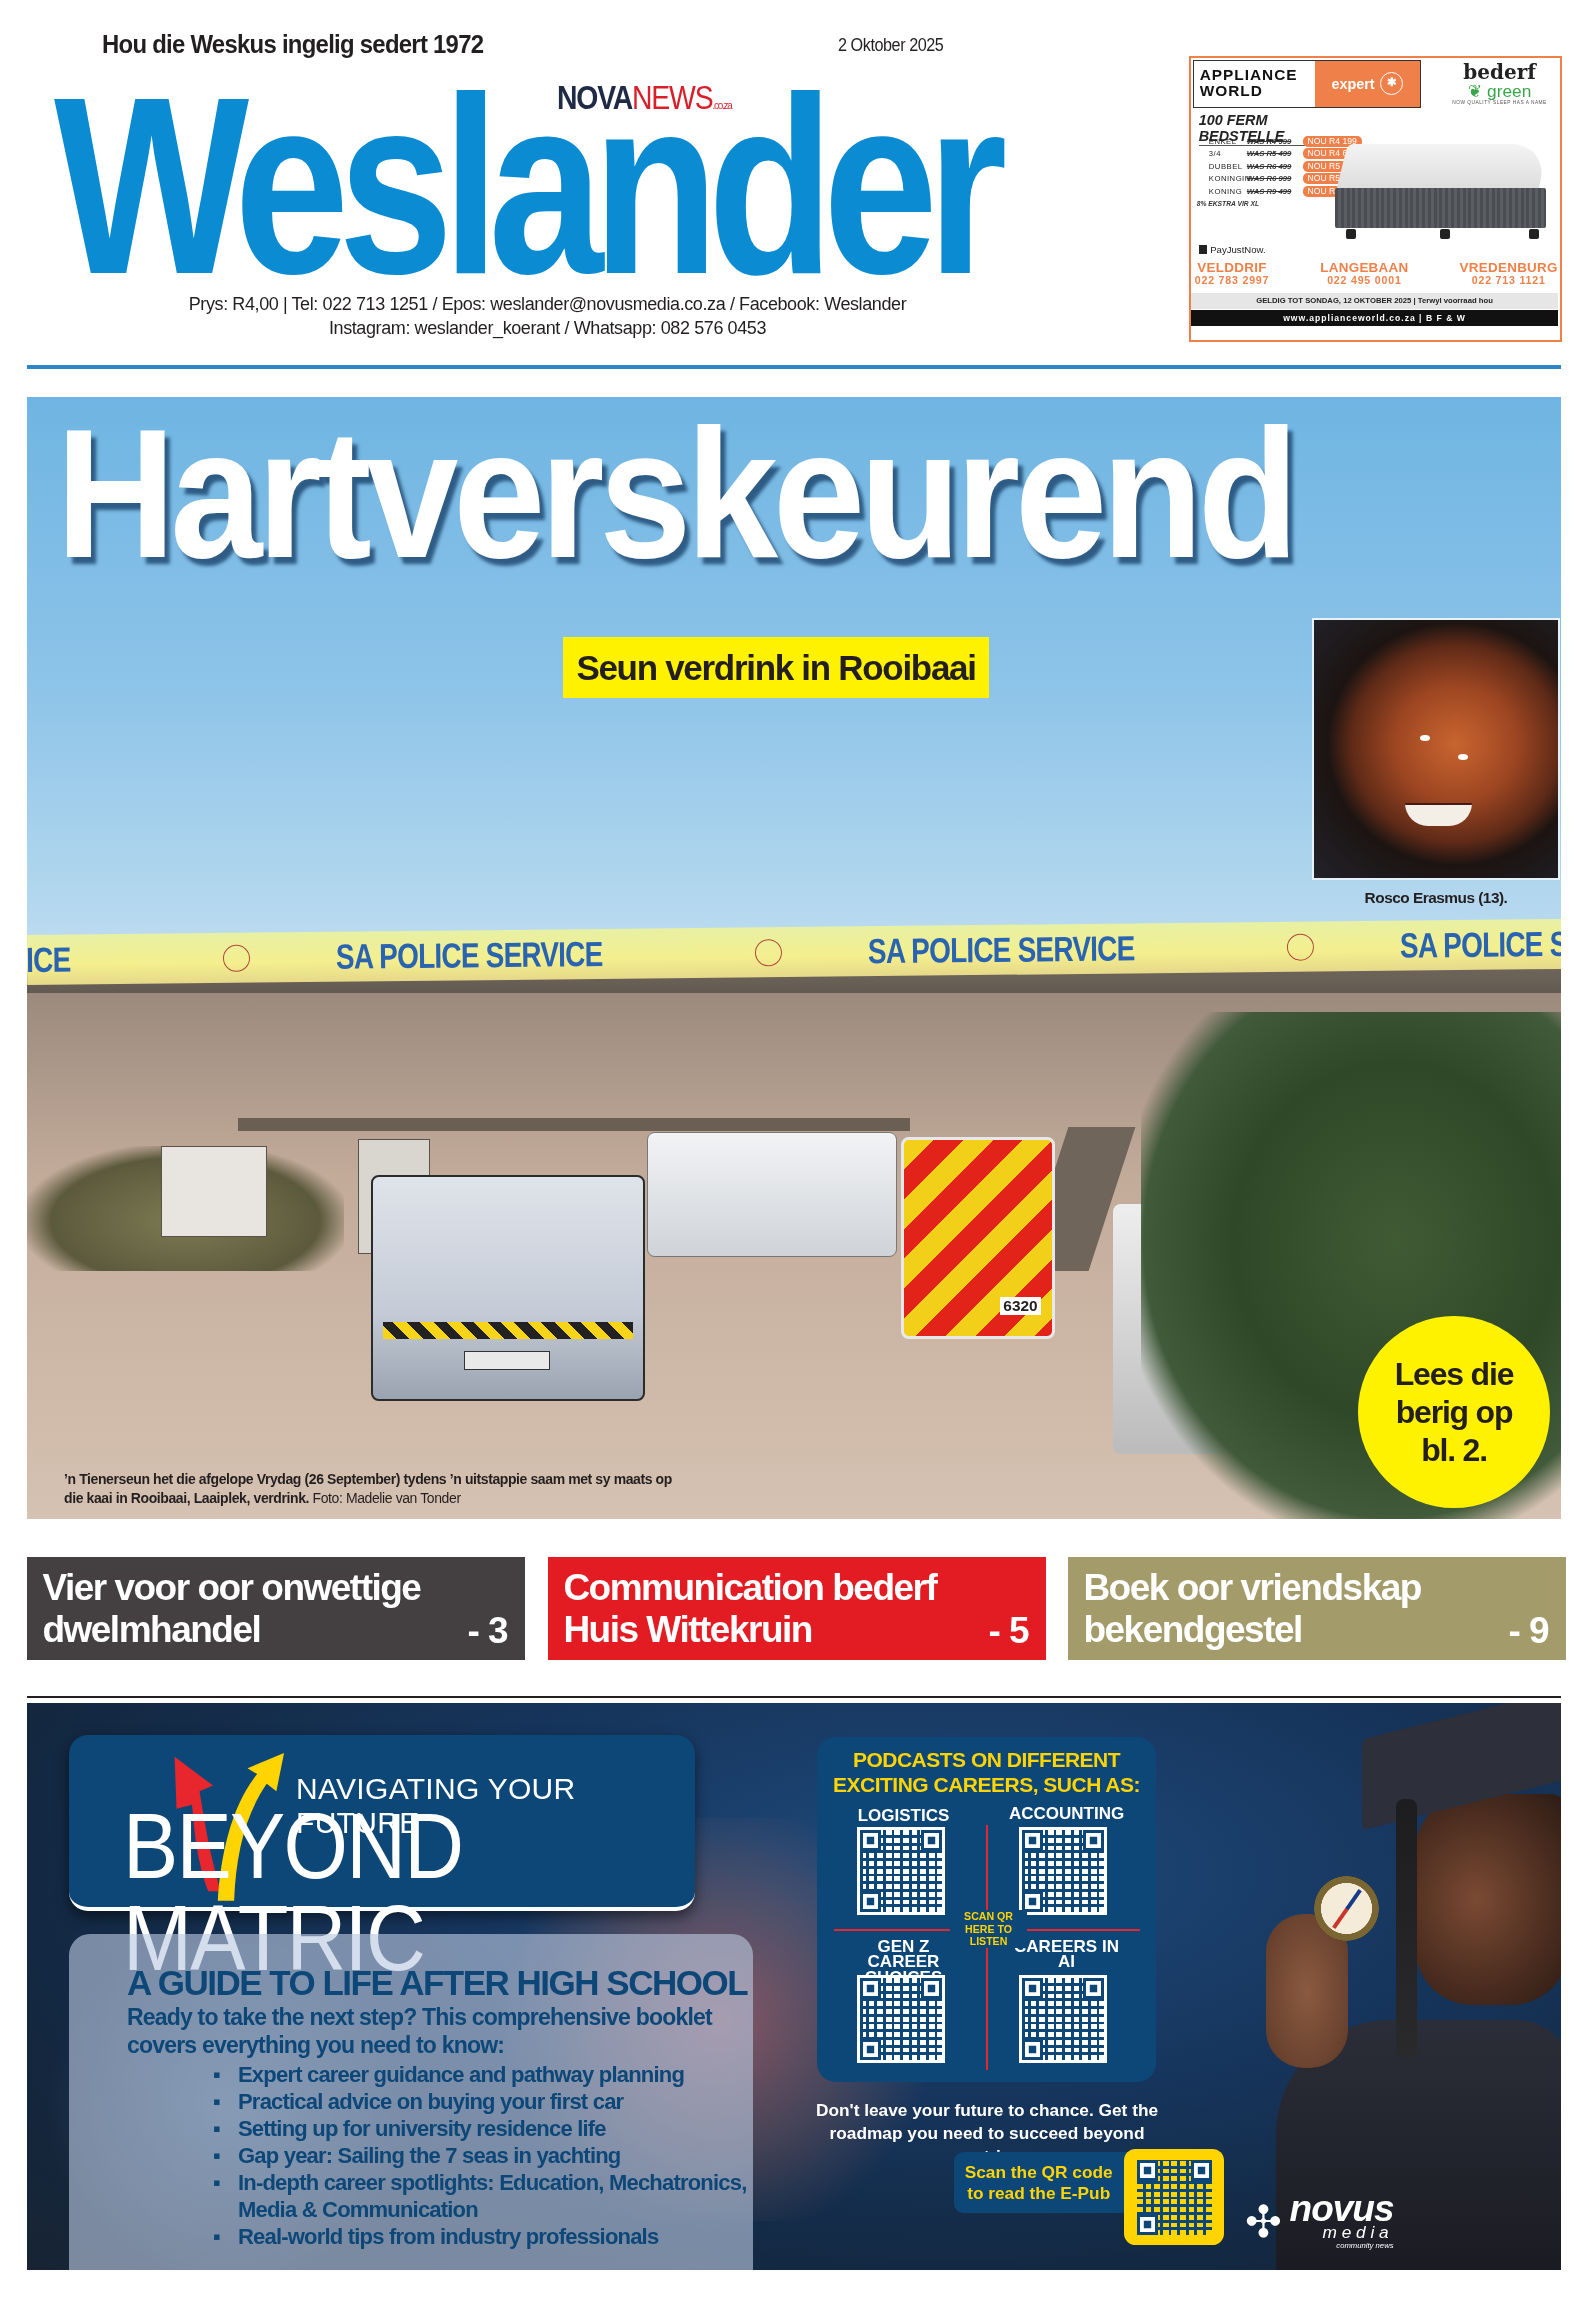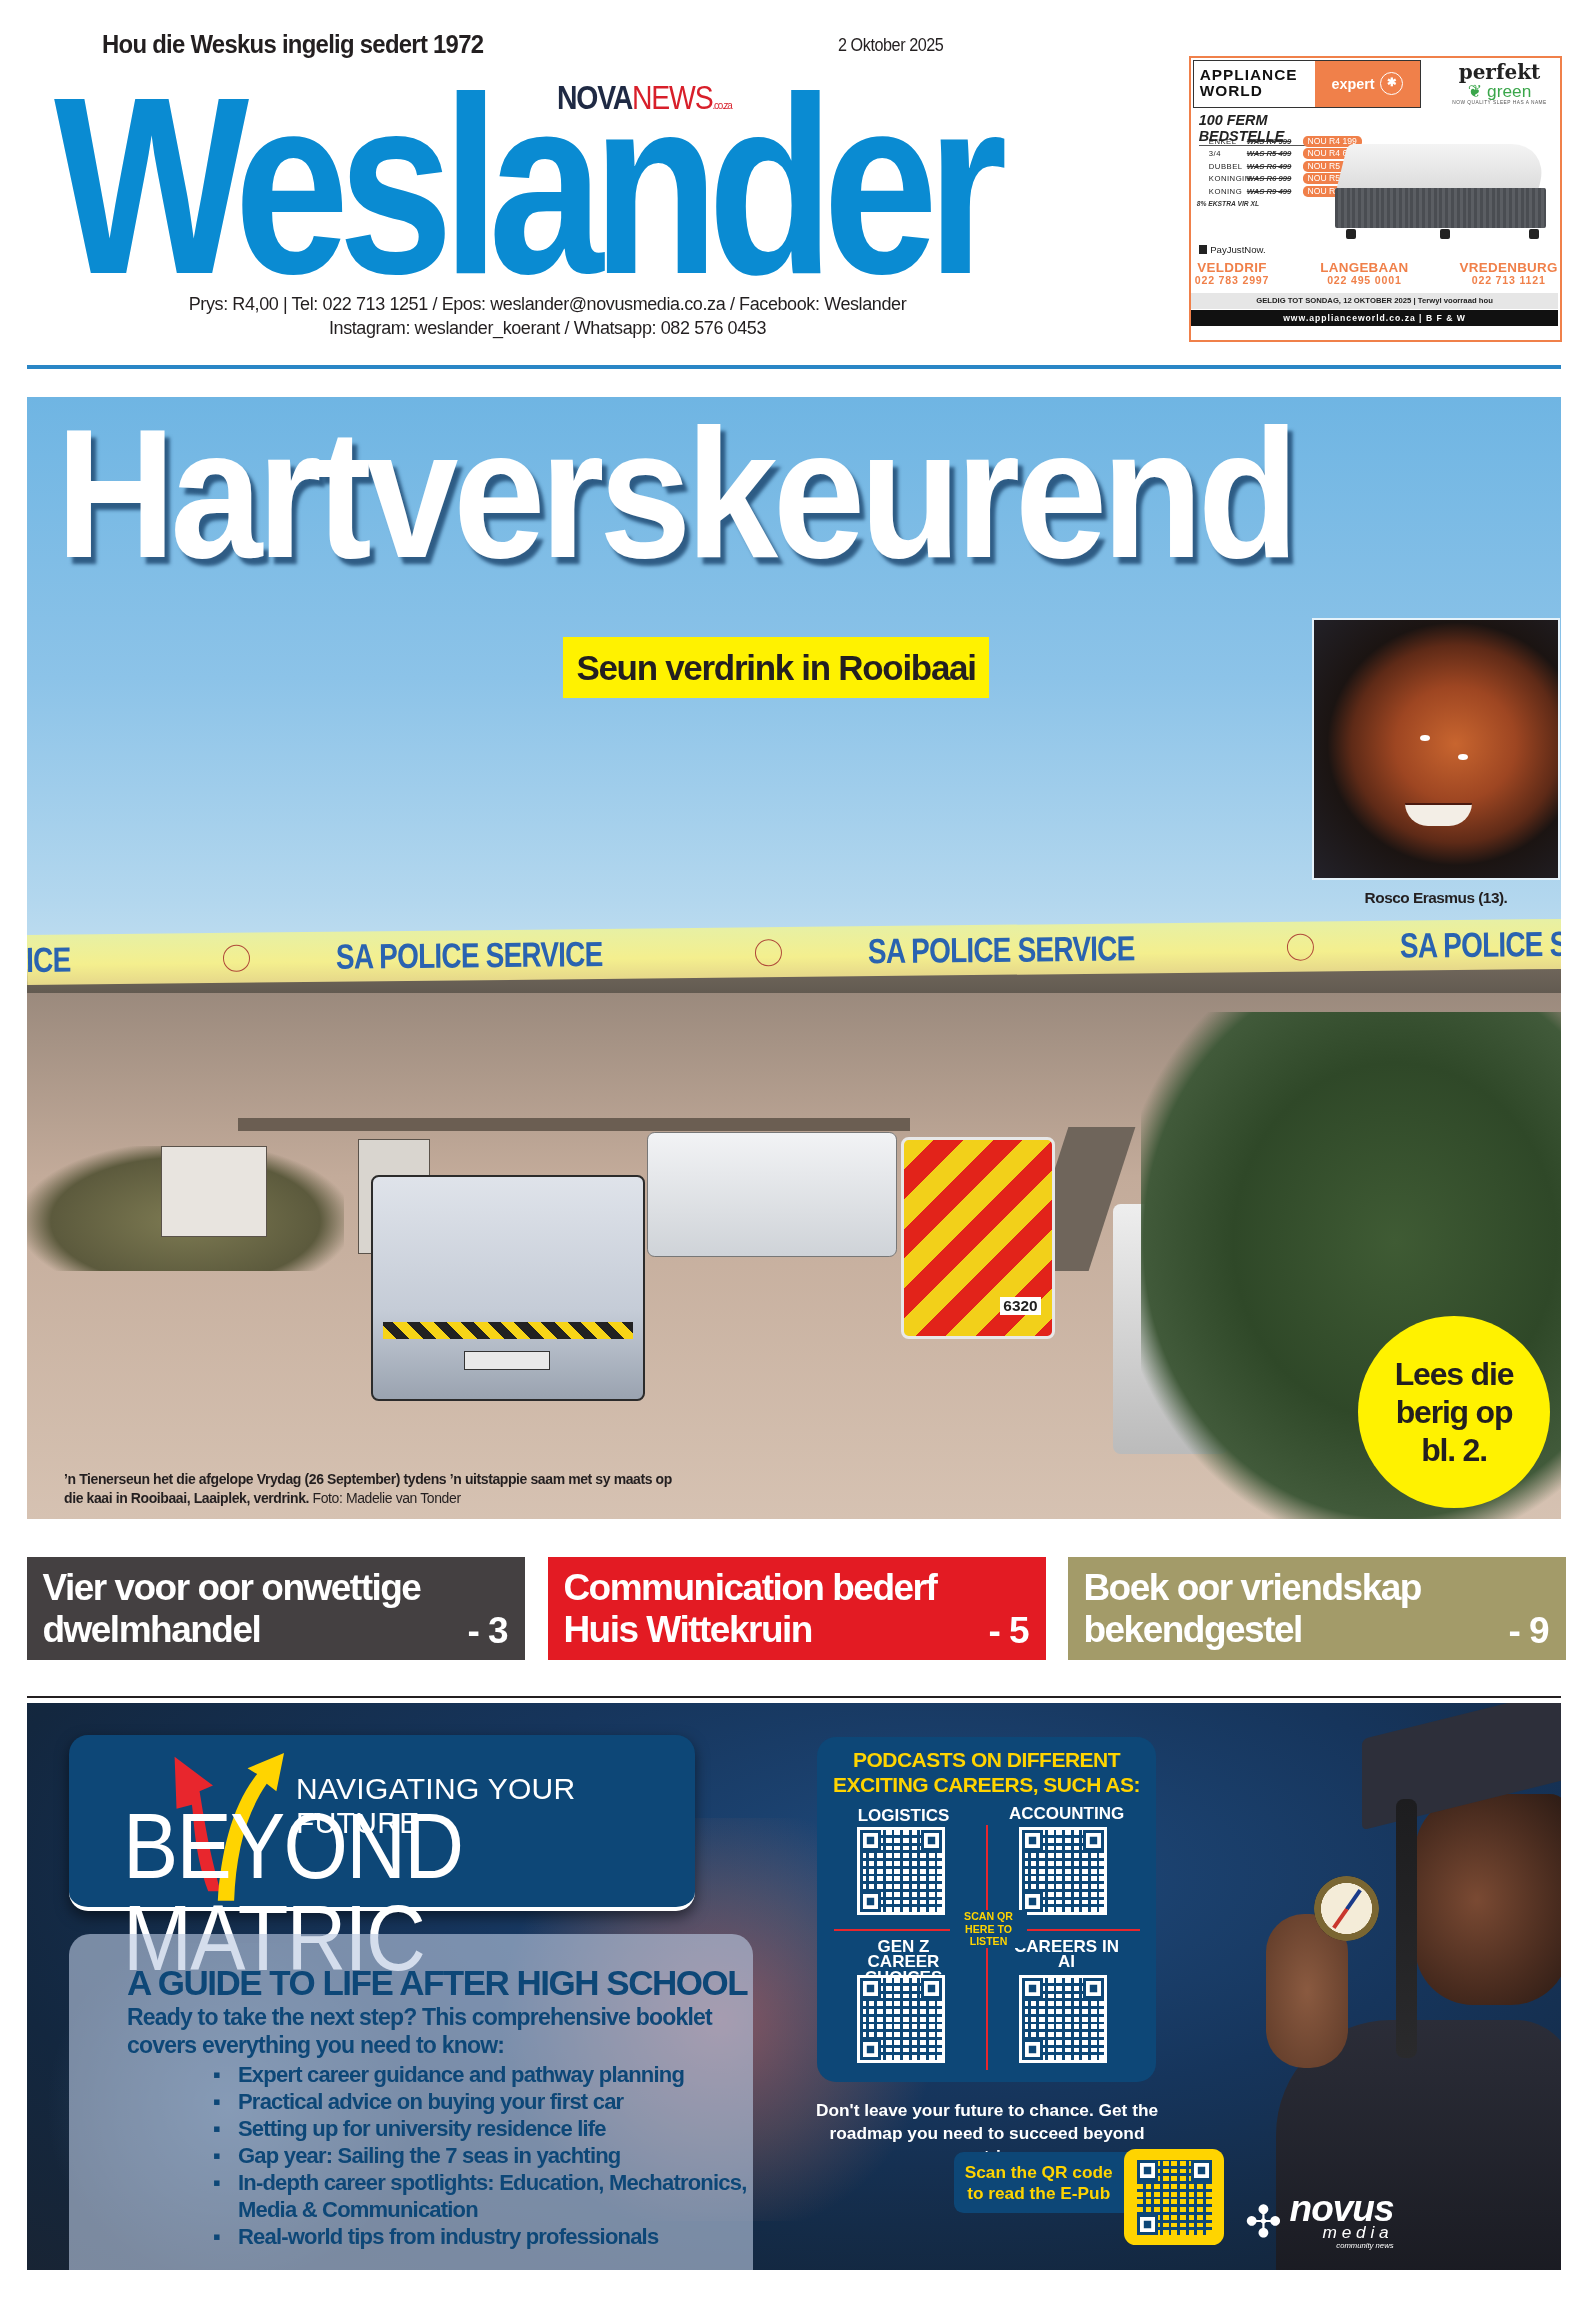--- a/index.html
+++ b/index.html
@@ -169,21 +169,21 @@
     <div class="aw-name">
       <div>APPLIANCE</div>
       <div>WORLD</div>
     </div>
     <div class="aw-expert">
       <span>expert</span>
       <span class="expert-badge">✱</span>
     </div>
   </div>
   <div class="abs pg-logo">
-    <div class="perfekt">perfekt</div>
+    <div class="perfekt">bederf</div>
     <div class="green"><span>❦</span> <span>green</span></div>
     <div class="slogan">NOW QUALITY SLEEP HAS A NAME</div>
   </div>
   <div class="abs aw-headline">100 FERM BEDSTELLE</div>
   <div class="abs price-table">
     <div class="price-row">
         <span class="sz">ENKEL</span>
         <span class="was">WAS R4 999</span>
         <span class="nou">NOU R4 199</span>
       </div>

